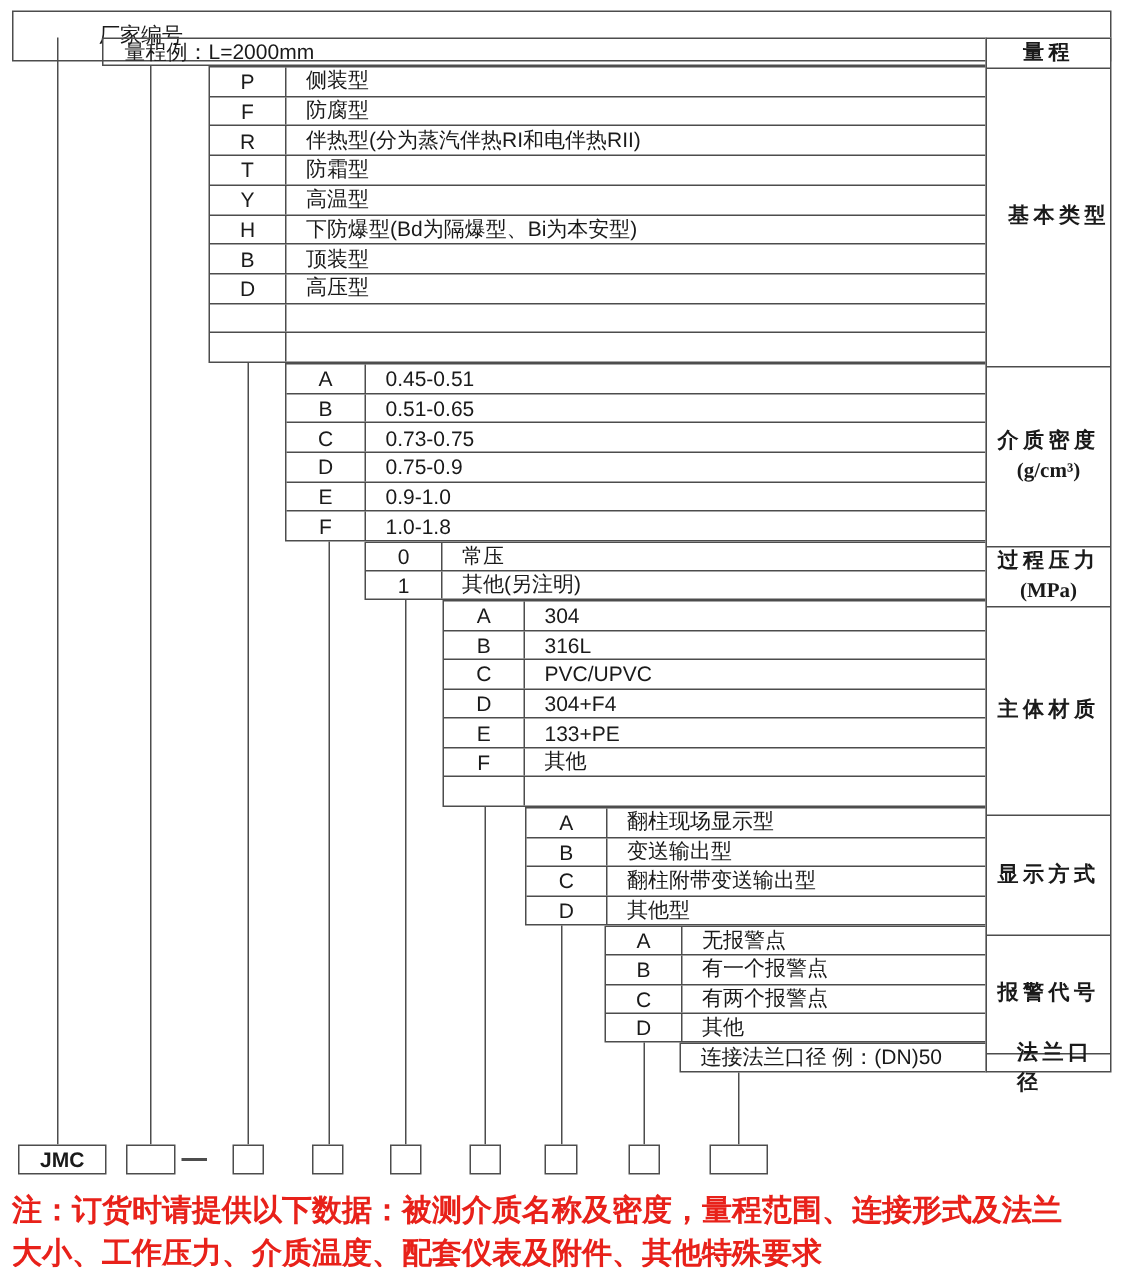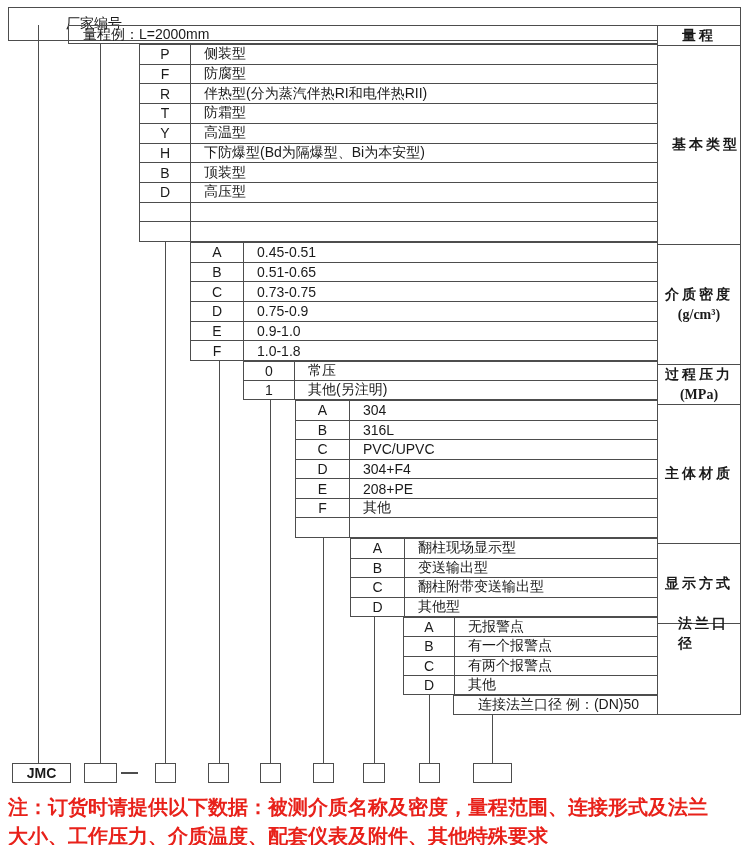--- a/index.html
+++ b/index.html
@@ -133,21 +133,21 @@
     <div class="row">
         <div class="code" style="width:53px">C</div>
         <div class="desc">PVC/UPVC</div>
       </div>
     <div class="row">
         <div class="code" style="width:53px">D</div>
         <div class="desc">304+F4</div>
       </div>
     <div class="row">
         <div class="code" style="width:53px">E</div>
-        <div class="desc">208+PE</div>
+        <div class="desc">133+PE</div>
       </div>
     <div class="row">
         <div class="code" style="width:53px">F</div>
         <div class="desc">其他</div>
       </div>
     <div class="row">
         <div class="code" style="width:53px"></div>
         <div class="desc"></div>
       </div>
   </div>
@@ -183,21 +183,21 @@
     <div class="row">
         <div class="code" style="width:50px">C</div>
         <div class="desc">有两个报警点</div>
       </div>
     <div class="row">
         <div class="code" style="width:50px">D</div>
         <div class="desc">其他</div>
       </div>
   </div>
 
-  <div class="abs cellbox" style="left:453px;top:695px;width:205px;height:20px;padding-left:24px;">
+  <div class="abs cellbox" style="left:453px;top:695px;width:205px;height:20px;padding-left:13px;">
     <span>连接法兰口径 例：(DN)50</span>
   </div>
 
   <div class="abs labelcol" style="left:657px;top:25px;width:84px;height:690px;">
     <div class="band" style="height:19px;flex:0 0 auto;">
         <span>量程</span>
       </div>
     <div class="band" style="height:198px;flex:0 0 auto;align-items:flex-end;">
         <span>基本类型</span>
       </div>
@@ -207,20 +207,23 @@
       </div>
     <div class="band" style="height:39px;flex:0 0 auto;">
         <span>过程压力</span>
         <span class="sub">(MPa)</span>
       </div>
     <div class="band" style="height:138px;flex:0 0 auto;">
         <span>主体材质</span>
       </div>
     <div class="band" style="height:79px;flex:0 0 auto;">
         <span>显示方式</span>
+      </div>
+    <div class="band" style="height:78px;flex:0 0 auto;">
+        <span>报警代号</span>
       </div>
     <div class="band" style="height:20px;flex:0 0 auto;margin-left:20px;">
         <span>法兰口径</span>
       </div>
   </div>
 
   <div class="vline" style="left:38px;top:25px;height:738px;"></div>
   <div class="vline" style="left:100px;top:44px;height:719px;"></div>
   <div class="vline" style="left:165px;top:242px;height:521px;"></div>
   <div class="vline" style="left:219px;top:361px;height:402px;"></div>

